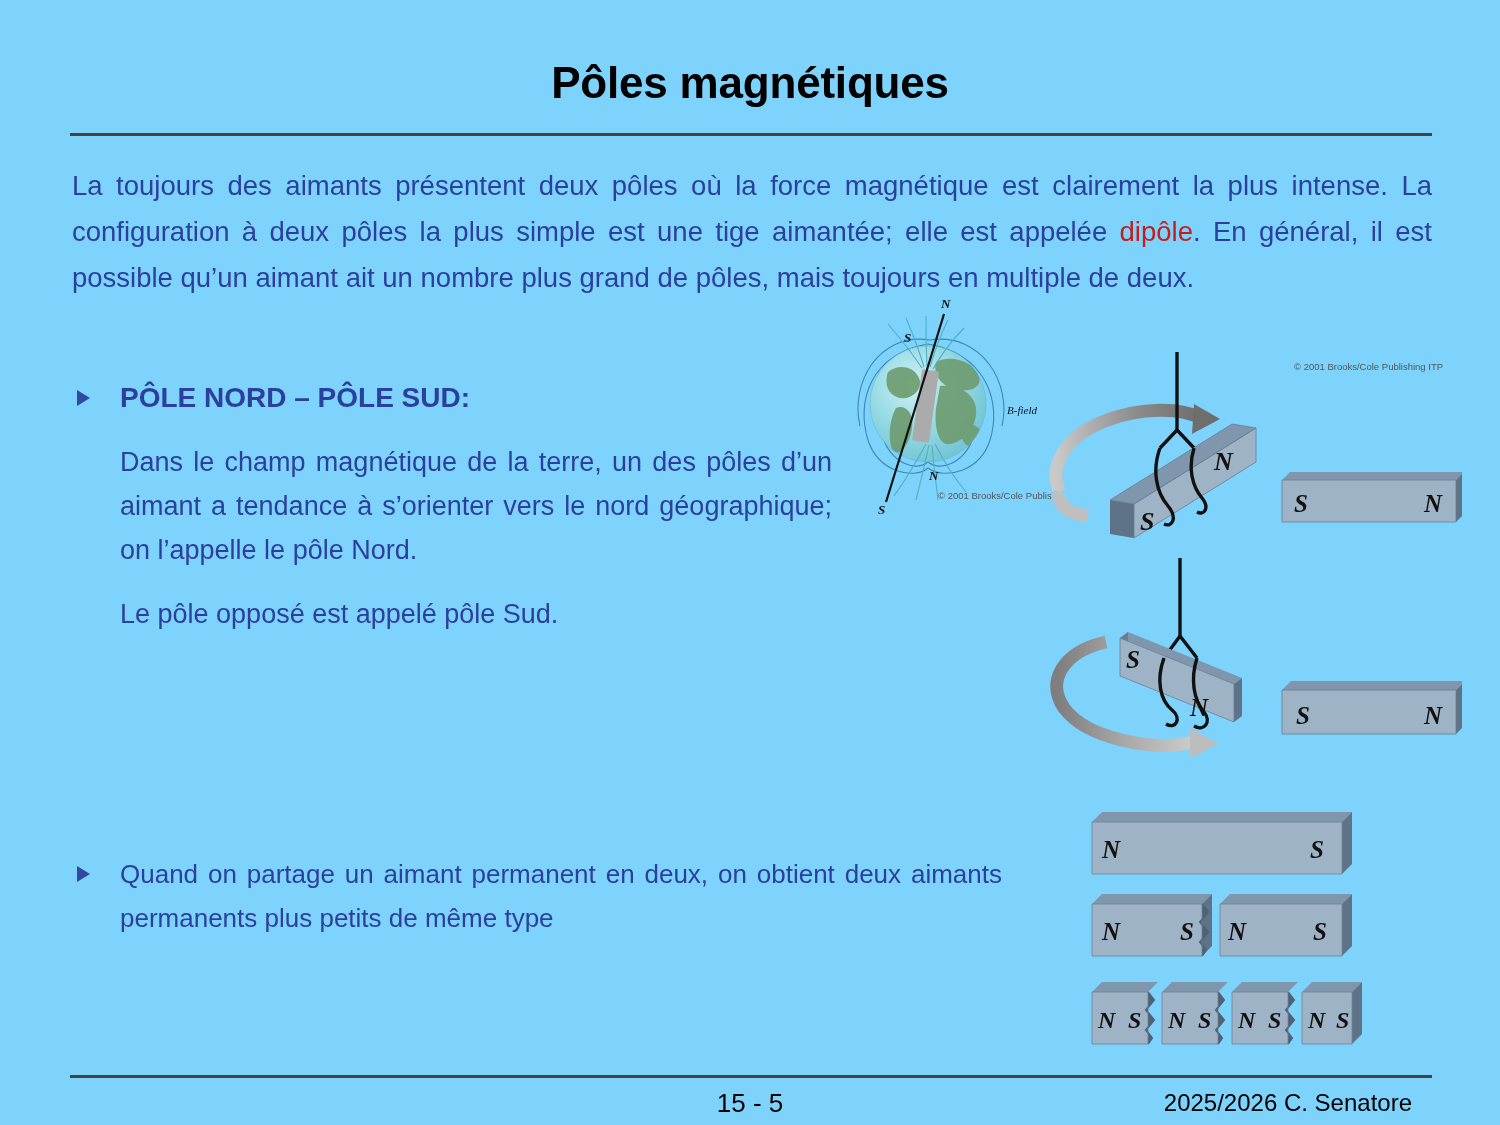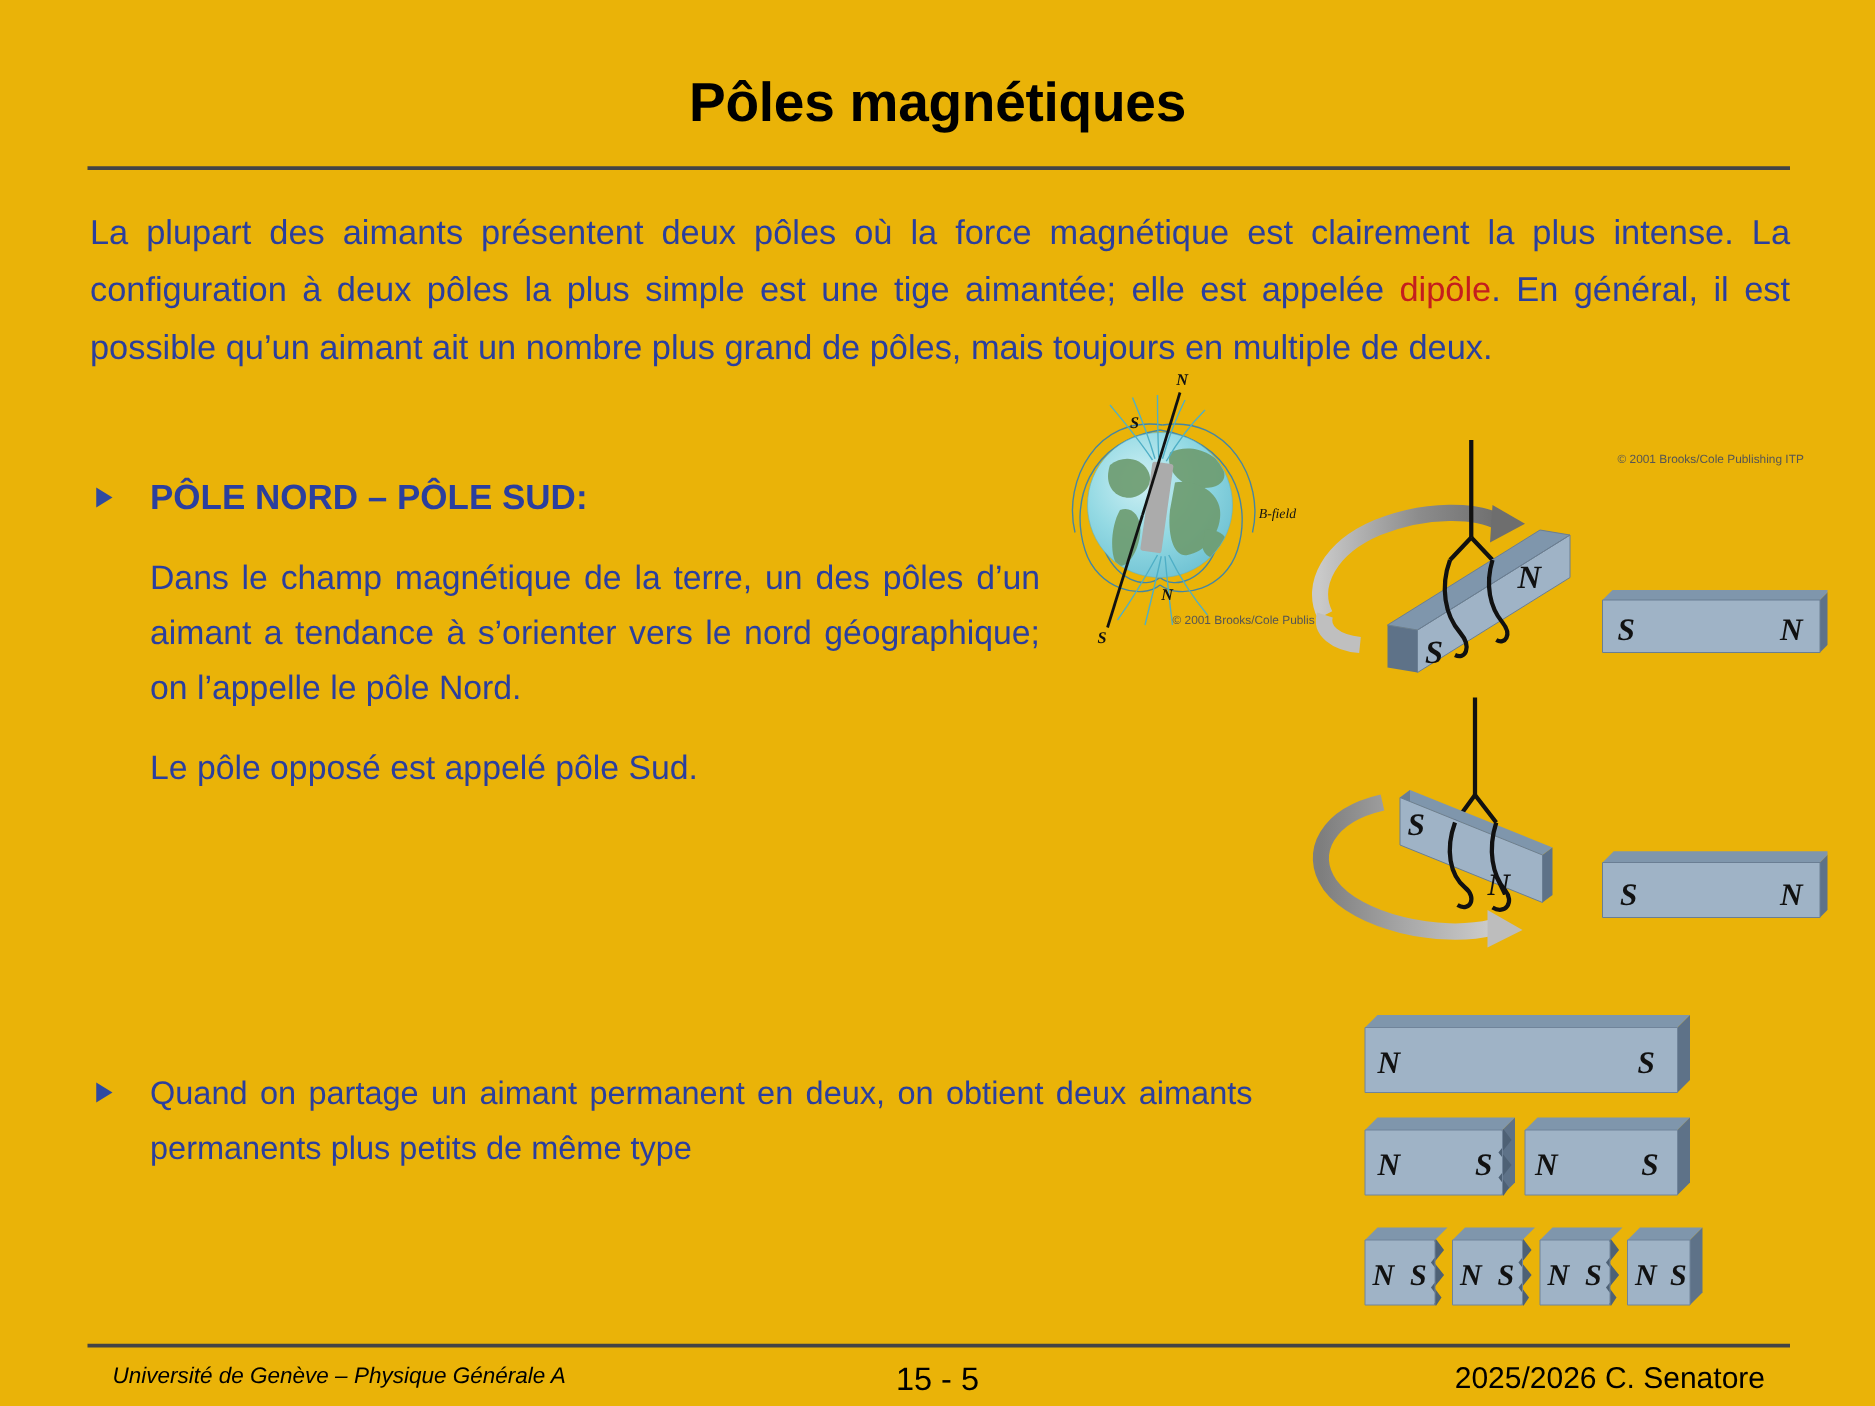--- a/index.html
+++ b/index.html
@@ -10,21 +10,21 @@
   body {
     width: 1500px;
     height: 1125px;
     font-family: "Liberation Sans", sans-serif;
     position: relative;
     overflow: hidden;
   }
   .slide {
     position: absolute;
     inset: 0;
-    background: #eab308;
+    background: #7dd3fc;
   }
 
   
   .title {
     position: absolute;
     top: 58px;
     left: 70px;
     width: 1360px;
     text-align: center;
     font-size: 44px;
@@ -181,21 +181,21 @@
 </style>
 </head>
 <body>
 
 <div class="slide">
 
   <div class="title">Pôles magnétiques</div>
   <div class="title-rule"></div>
 
   <div class="intro">
-    <span>La plupart des aimants présentent deux pôles où la force magnétique est clairement la plus intense. La configuration à deux pôles la plus simple est une tige aimantée; elle est appelée </span><span class="red">dipôle</span><span>. En général, il est possible qu’un aimant ait un nombre plus grand de pôles, mais toujours en multiple de deux.</span>
+    <span>La toujours des aimants présentent deux pôles où la force magnétique est clairement la plus intense. La configuration à deux pôles la plus simple est une tige aimantée; elle est appelée </span><span class="red">dipôle</span><span>. En général, il est possible qu’un aimant ait un nombre plus grand de pôles, mais toujours en multiple de deux.</span>
   </div>
 
   <div class="left-col">
 
     <div class="bullet-row">
       <span class="tri"></span>
       <div class="bullet-heading">PÔLE NORD – PÔLE SUD:</div>
     </div>
 
     <div class="sub-para p-gap-1">Dans le champ magnétique de la terre, un des pôles d’un aimant a tendance à s’orienter vers le nord géographique; on l’appelle le pôle Nord.</div>
@@ -420,17 +420,16 @@
         <text class="ns-serif" x="128" y="228" font-size="24">S</text>
         <text class="ns-serif" x="168" y="228" font-size="24">N</text>
         <text class="ns-serif" x="198" y="228" font-size="24">S</text>
         <text class="ns-serif" x="238" y="228" font-size="24">N</text>
         <text class="ns-serif" x="266" y="228" font-size="24">S</text>
       </g>
     </svg>
   </div>
 
   <div class="footer-rule"></div>
-  <div class="footer-left">Université de Genève – Physique Générale A</div>
   <div class="footer-center">15 - 5</div>
   <div class="footer-right">2025/2026  C. Senatore</div>
 
 </div>
 
 </body></html>

